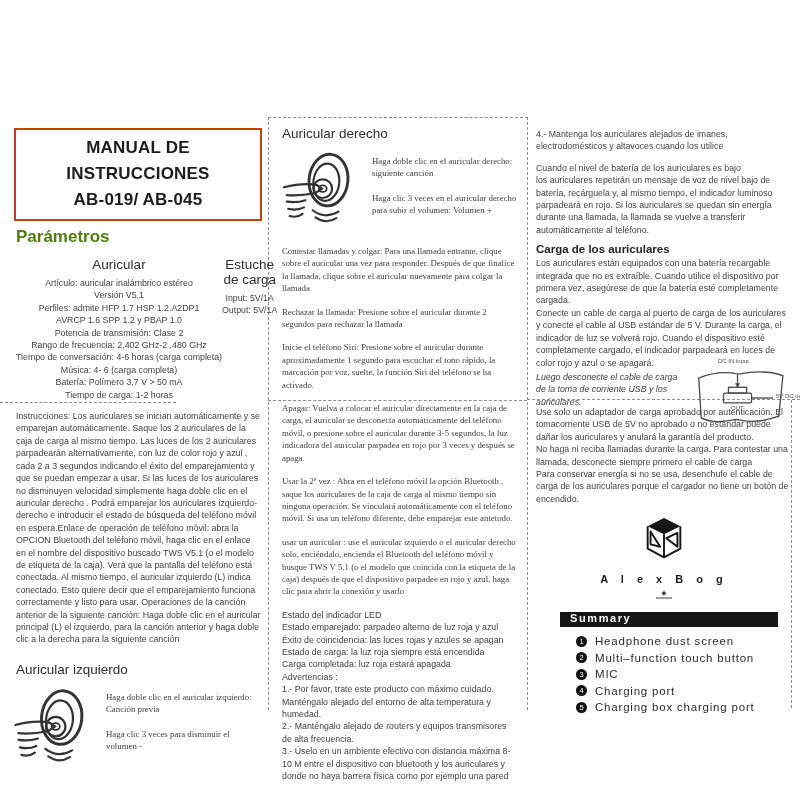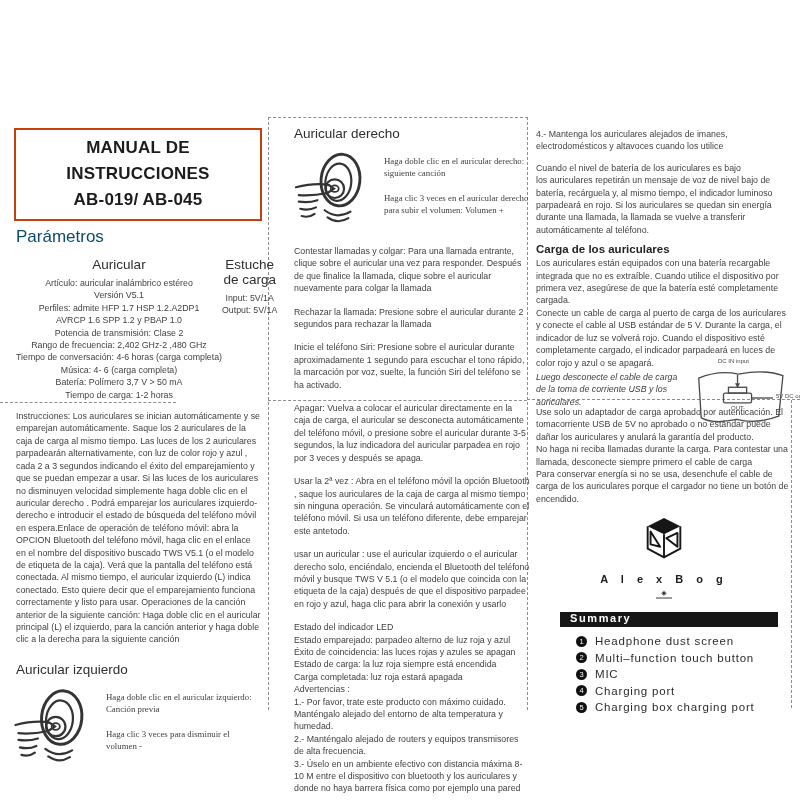--- a/index.html
+++ b/index.html
@@ -21,36 +21,36 @@
   
   .body-text{font-size:8.8px;line-height:12.4px;color:#414141;}
   .subhead{font-size:13.5px;color:#2e2e2e;}
 
   
   #col-left{position:absolute;left:14px;top:128px;width:248px;}
   #title-box{
     border:2px solid #c2410c;text-align:center;padding:5px 2px 6px 2px;margin-bottom:6px;
     font-size:17px;font-weight:bold;color:#1c1c1c;line-height:26px;letter-spacing:.2px;
   }
-  #params-heading{font-size:17px;font-weight:normal;color:#0c4a6e;margin:4px 0 10px 2px;}
+  #params-heading{font-size:17px;font-weight:bold;color:#4d7c0f;margin:4px 0 10px 2px;}
   #params-row{display:flex;margin-left:2px;text-align:center;}
   #earbud-specs-block{flex:1;}
   #case-specs-block{width:88px;}
   .spec-head{margin-bottom:5px;}
   .spec-line{font-size:8.8px;line-height:12.4px;white-space:nowrap;}
   #instructions-par{margin-top:9px;margin-left:2px;}
   #left-earbud-heading{margin-top:16px;margin-left:2px;}
   .illu-row{display:flex;margin-top:6px;}
   .illu-svg{flex:none;}
   .illu-tips{margin-left:10px;margin-top:8px;width:168px;font-family:Liberation Serif, serif;}
   .illu-tip{margin-bottom:12px;}
 
   
-  #col-mid{position:absolute;left:294px;top:126px;width:236px;}
-  .par{margin-top:11px;}
+  #col-mid{position:absolute;left:282px;top:126px;width:236px;}
+  .par{margin-top:11px;font-family:Liberation Serif, serif;}
   #led-block{margin-top:11px;}
   #warnings-block .body-text{margin-top:0;}
 
   
   #col-right-top{position:absolute;left:536px;top:128px;width:256px;}
   #col-right-bottom{position:absolute;left:536px;top:406px;width:256px;}
   #charging-heading{font-size:11.5px;font-weight:bold;color:#242424;margin:7px 0 2px 0;}
   #charge-row{display:flex;margin-top:2px;}
   #charge-note{width:150px;font-style:italic;}
   #charge-diagram{position:relative;width:100px;height:66px;flex:none;margin-left:4px;margin-top:-6px;}

